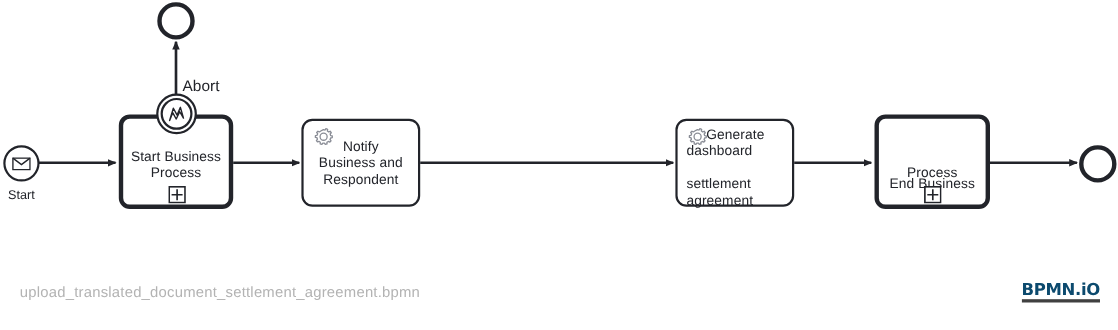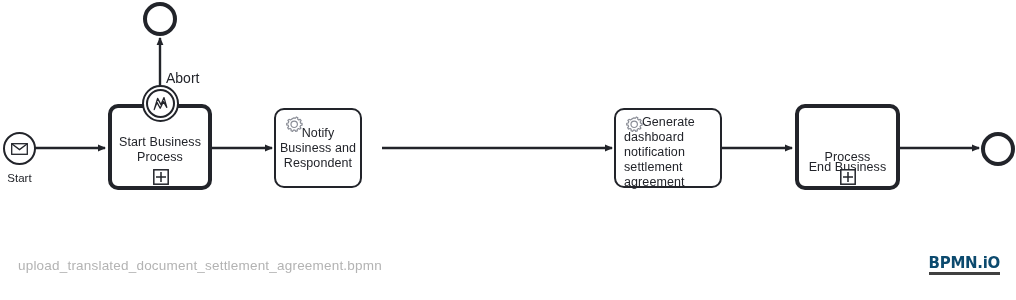--- a/index.html
+++ b/index.html
@@ -174,21 +174,21 @@
     </svg>
   </div>
 
   <div class="boundary-outer" style="left:142px; top:85px; width:37px; height:37px;">
     <div class="boundary-inner" style="left:2px; top:2px; width:29px; height:29px;"></div>
     <svg class="icon-slot" style="left:8px; top:8px;" width="17" height="17" viewBox="0 0 17 17" xmlns="http://www.w3.org/2000/svg">
       <path d="M2.2,14.6 L5.6,3.4 L9.0,9.6 L12.0,2.6 L14.8,12.4 L11.4,6.6 L8.2,13.2 L5.0,7.4 z" fill="none" stroke="#22242a" stroke-width="1.3" stroke-linejoin="round"></path>
     </svg>
   </div>
 
-  <div class="node task" style="left:274px; top:108px; width:88px; height:80px;">
+  <div class="node task" style="left:274px; top:108px; width:108px; height:80px;">
     <svg class="icon-slot" style="left:7px; top:4px;" width="22" height="22" viewBox="0 0 24 24" xmlns="http://www.w3.org/2000/svg">
       <g fill="none" stroke="#8a8d96" stroke-width="1.3" stroke-linejoin="round">
         <path d="M12,4.2 L13.7,4.6 L14.5,3.2 L16.2,4.0 L15.9,5.6 L17.3,6.6
                  L18.7,5.8 L19.8,7.3 L18.7,8.5 L19.2,10.1 L20.8,10.3 L20.8,12.1
                  L19.2,12.5 L18.6,14.0 L19.6,15.3 L18.4,16.6 L16.9,15.9 L15.5,16.8
                  L15.6,18.4 L13.9,18.9 L13.0,17.5 L11.4,17.5 L10.5,18.9 L8.8,18.3
                  L8.9,16.7 L7.6,15.8 L6.1,16.4 L5.1,15.0 L6.1,13.8 L5.6,12.2
                  L4.0,11.9 L4.1,10.1 L5.7,9.8 L6.3,8.3 L5.3,7.0 L6.6,5.8 L8.0,6.5
                  L9.4,5.6 z"></path>
         <circle cx="12.2" cy="11.2" r="3.5"></circle>
@@ -207,21 +207,20 @@
                  L19.2,12.5 L18.6,14.0 L19.6,15.3 L18.4,16.6 L16.9,15.9 L15.5,16.8
                  L15.6,18.4 L13.9,18.9 L13.0,17.5 L11.4,17.5 L10.5,18.9 L8.8,18.3
                  L8.9,16.7 L7.6,15.8 L6.1,16.4 L5.1,15.0 L6.1,13.8 L5.6,12.2
                  L4.0,11.9 L4.1,10.1 L5.7,9.8 L6.3,8.3 L5.3,7.0 L6.6,5.8 L8.0,6.5
                  L9.4,5.6 z"></path>
         <circle cx="12.2" cy="11.2" r="3.5"></circle>
       </g>
     </svg>
     <div class="task-label left" style="top:5px; left:26px;">Generate</div>
     <div class="task-label left" style="top:20px;">dashboard</div>
-    <div class="task-label left" style="top:35px;">notification</div>
     <div class="task-label left" style="top:50px;">settlement</div>
     <div class="task-label left" style="top:65px;">agreement</div>
   </div>
 
   <div class="node call-activity" style="left:795px; top:104px; width:105px; height:86px;">
     <div class="task-label" style="top:36px;margin-top:16px;">End Business</div>
     <div class="task-label" style="top:42px;">Process</div>
     <svg class="marker" style="left:41px; top:61px;" width="16" height="16" viewBox="0 0 16 16" xmlns="http://www.w3.org/2000/svg">
       <rect x="0.8" y="0.8" width="14.4" height="14.4" fill="#ffffff" stroke="#22242a" stroke-width="1.5"></rect>
       <line x1="8" y1="3" x2="8" y2="13" stroke="#22242a" stroke-width="1.5"></line>

